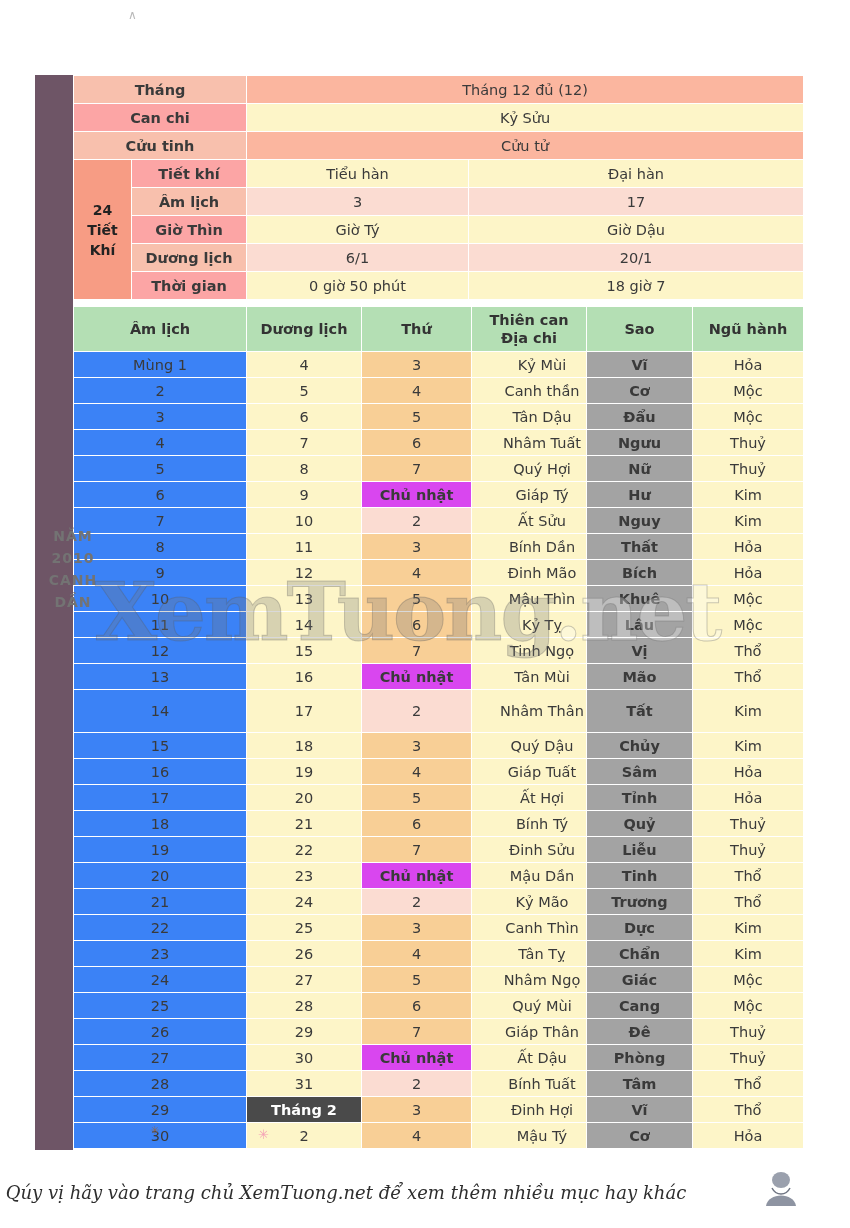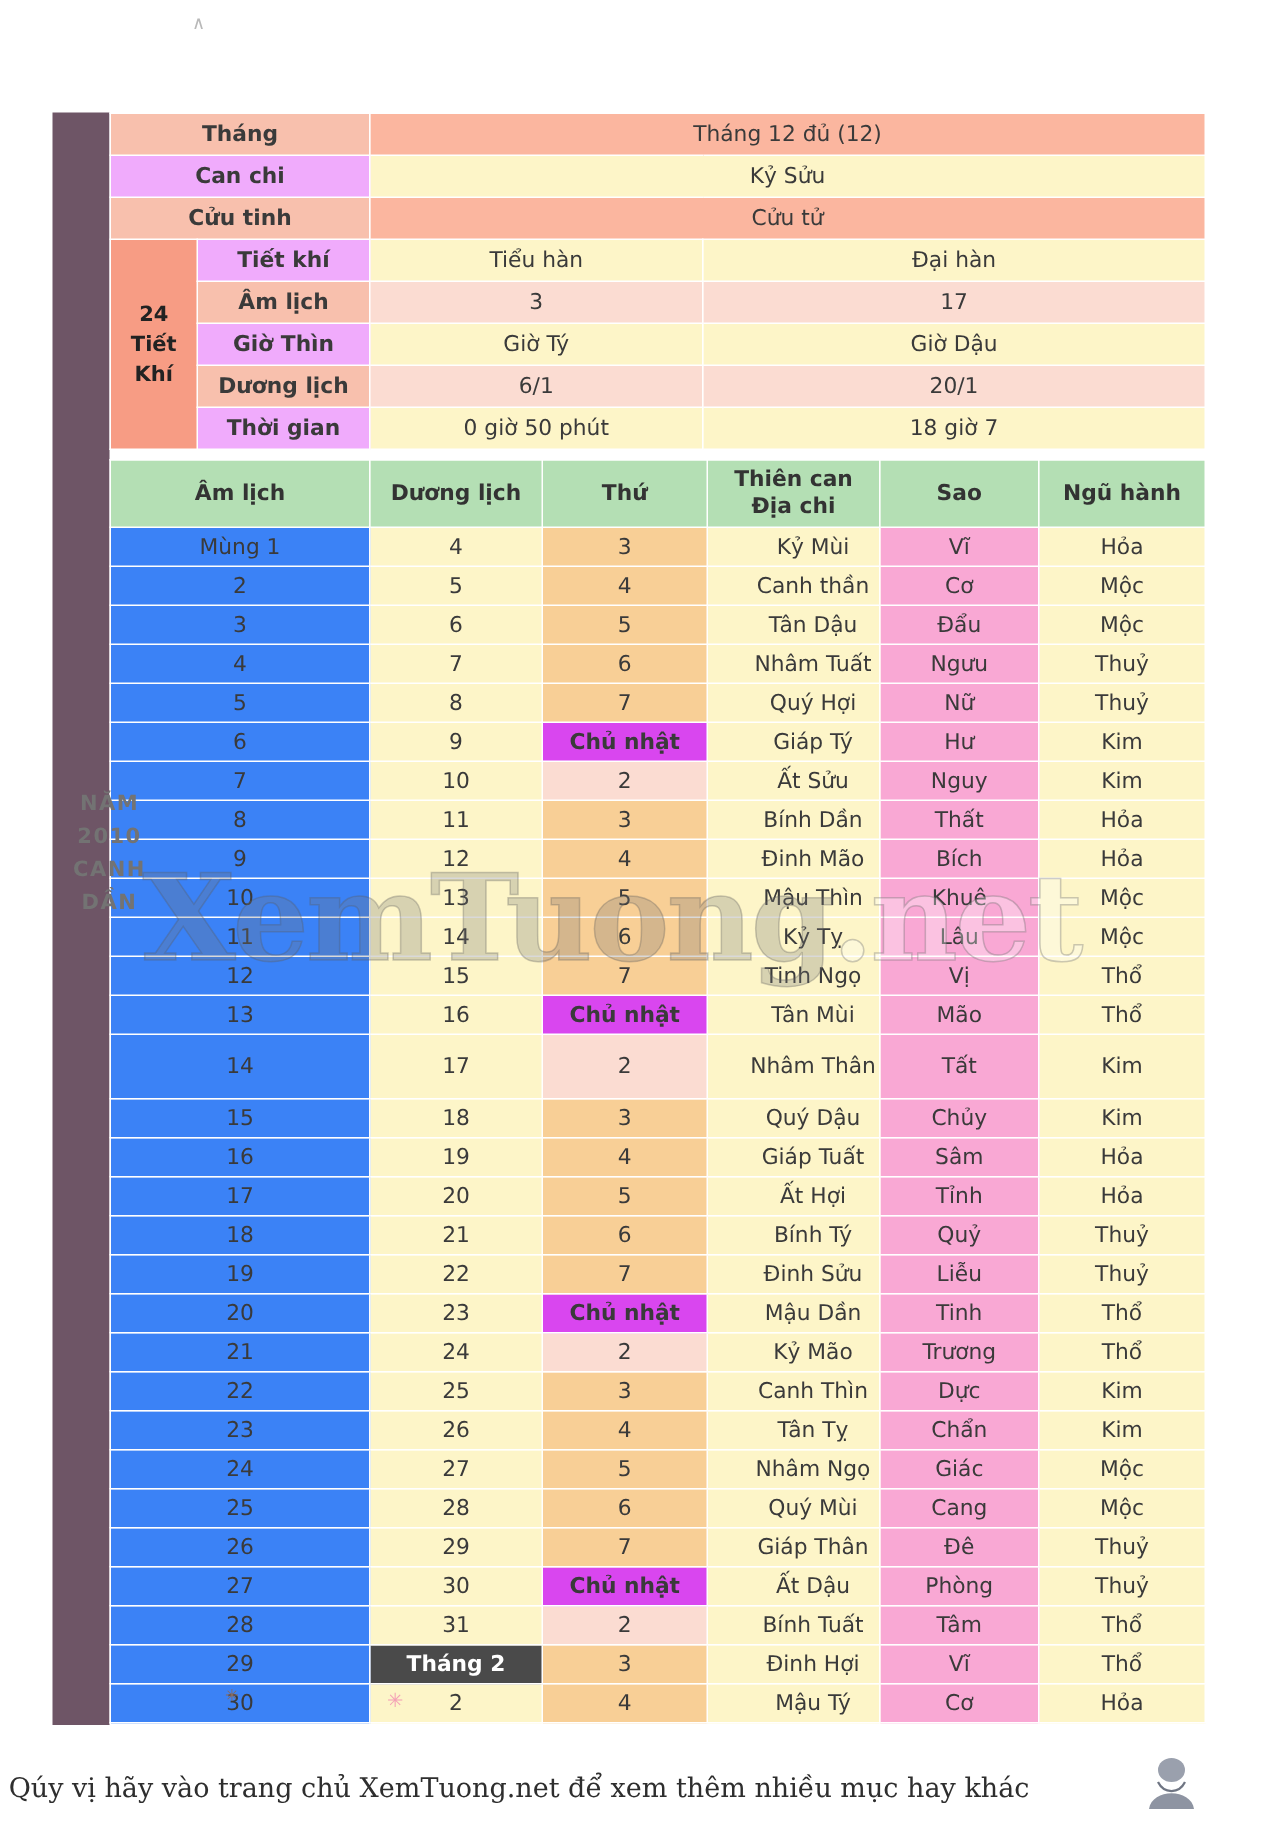--- a/index.html
+++ b/index.html
@@ -61,21 +61,21 @@
     font-weight: normal;
   }
 
   
   .info-table { width: 730px; }
   .lbl-cell {
     background: #f8c0ad;
     font-weight: bold;
     text-align: center;
   }
-  .lbl-cell.pale { background: #f0abfc; }
+  .lbl-cell.pale { background: #fca5a5; }
   .val-salmon { background: #fbb69f; }
   .val-cream  { background: #fdf5c8; }
   .val-pink   { background: #fbdcd2; }
   .tietkhi-cell {
     background: #f79c84;
     font-weight: bold;
     color: #222;
     font-size: 14px;
     line-height: 20px;
     width: 58px;
@@ -95,21 +95,21 @@
     color: #333;
   }
   .cal-table td { height: 25px; }
 
   .c-am   { background: #3b82f6; }
   .c-duong{ background: #fdf5c8; }
   .c-thu  { background: #fbdcd2; }
   .c-thu-sun { background: #d946ef; font-weight: bold; }
   .c-thu-orange { background: #f8cf96; }
   .c-tcdc { background: #fdf5c8; padding-left: 26px; }
-  .c-sao  { background: #f9a8d4; }
+  .c-sao  { background: #a3a3a3; font-weight: bold; }
   .c-nh   { background: #fdf5c8; }
   .c-thang2 {
     background: #4a4a4a;
     color: #ffffff;
     font-weight: bold;
     margin-left: 15px;
   }
 
   .tall-row td { height: 42px; }
 
@@ -133,20 +133,21 @@
   
   .footer {
     position: absolute;
     left: 0;
     top: 1182px;
     width: 692px;
     text-align: center;
     font-family: "DejaVu Serif", "Liberation Serif", serif;
     font-size: 18px;
     color: #2e2e2e;
+    font-style: italic;
   }
   .footer .dom { color: #2e2e2e; }
 
   .corner-mark {
     position: absolute;
     left: 128px;
     top: 8px;
     width: 12px;
     height: 14px;
     color: #b9b9b9;

